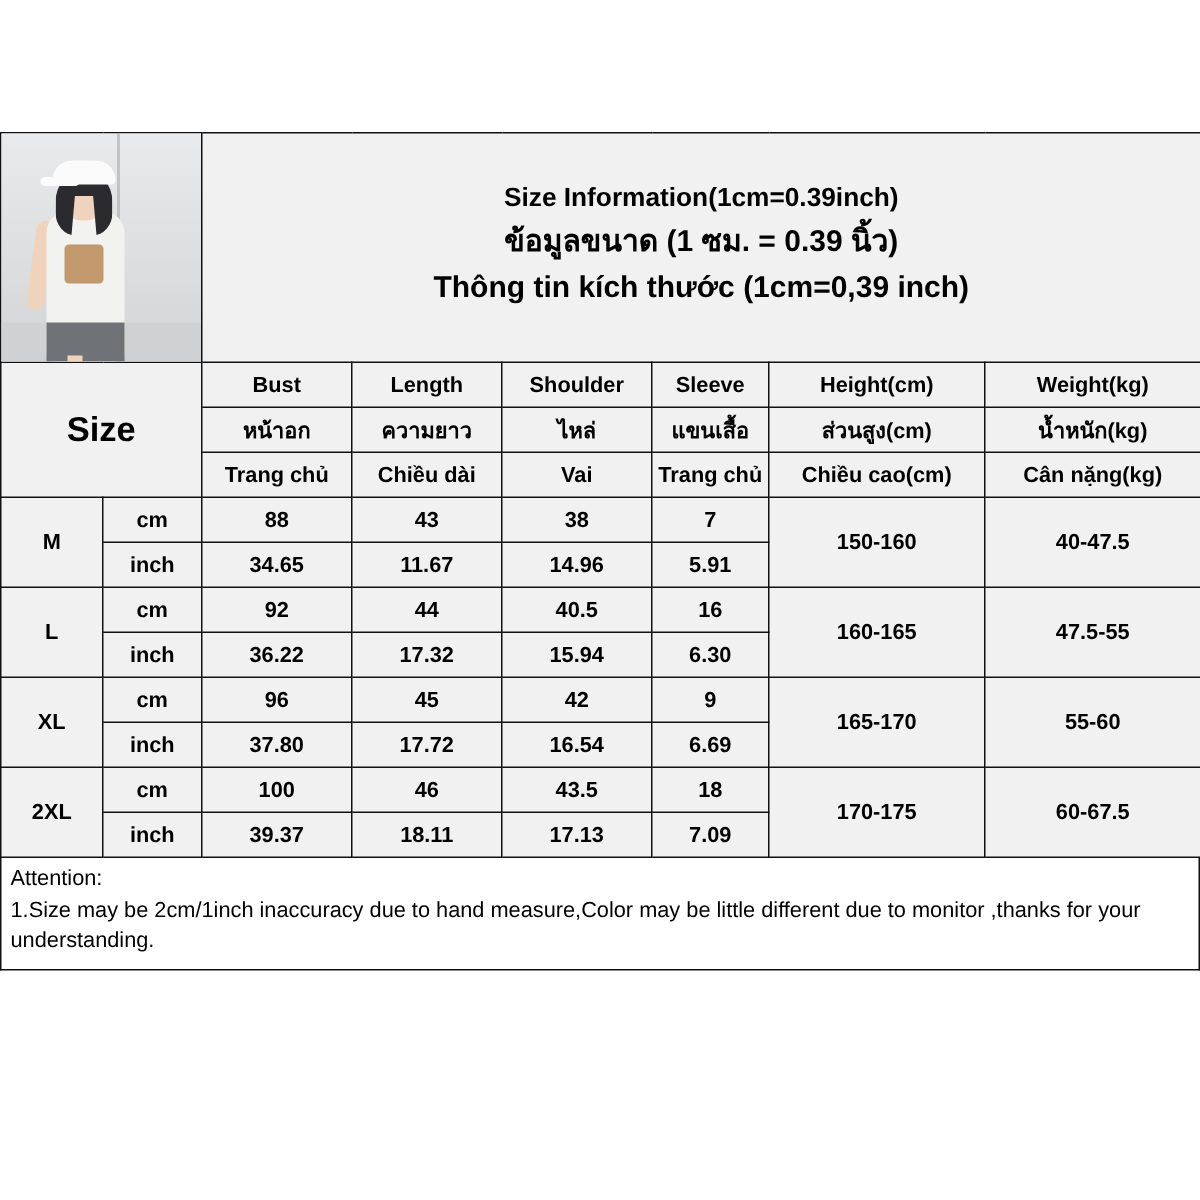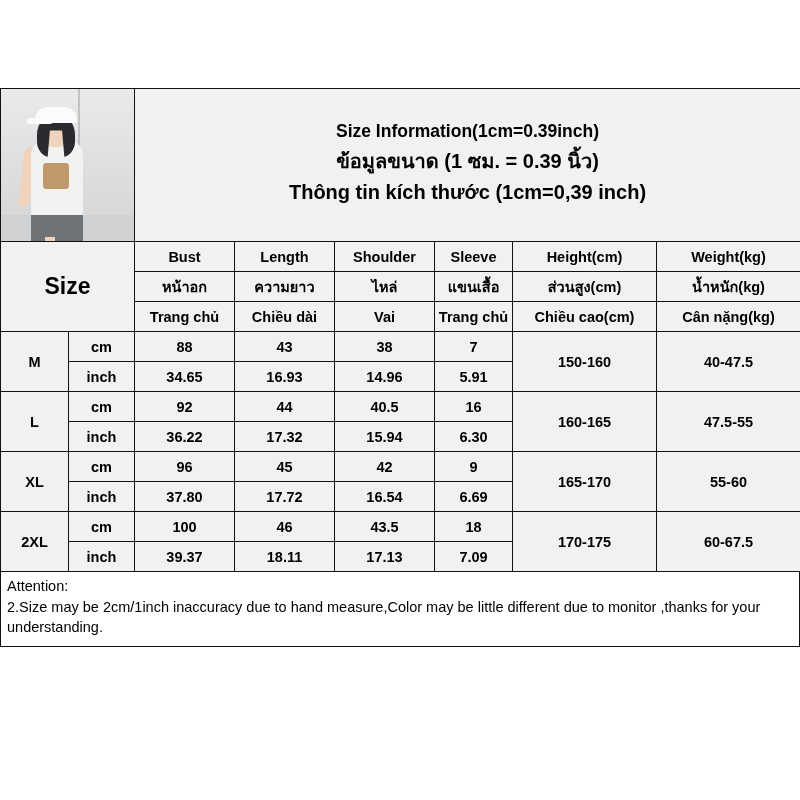--- a/index.html
+++ b/index.html
@@ -269,21 +269,21 @@
       <td class="val">88</td>
       <td class="val">43</td>
       <td class="val">38</td>
       <td class="val">7</td>
       <td rowspan="2" class="val">150-160</td>
       <td rowspan="2" class="val">40-47.5</td>
     </tr>
     <tr class="rowh">
       <td class="col-unit">inch</td>
       <td class="val">34.65</td>
-      <td class="val">16.93</td>
+      <td class="val">11.67</td>
       <td class="val">14.96</td>
       <td class="val">5.91</td>
     </tr>
 
     <tr class="rowh">
       <td rowspan="2" class="sz">L</td>
       <td class="col-unit">cm</td>
       <td class="val">92</td>
       <td class="val">44</td>
       <td class="val">40.5</td>
@@ -332,16 +332,16 @@
       <td class="val">39.37</td>
       <td class="val">18.11</td>
       <td class="val">17.13</td>
       <td class="val">7.09</td>
     </tr>
   </tbody>
     </table>
 
   <div class="attention">
     <p>Attention:</p>
-    <p>2.Size may be 2cm/1inch inaccuracy due to hand measure,Color may be little different due to monitor ,thanks for your understanding.</p>
+    <p>1.Size may be 2cm/1inch inaccuracy due to hand measure,Color may be little different due to monitor ,thanks for your understanding.</p>
   </div>
 
 </div>
 
 </body></html>

